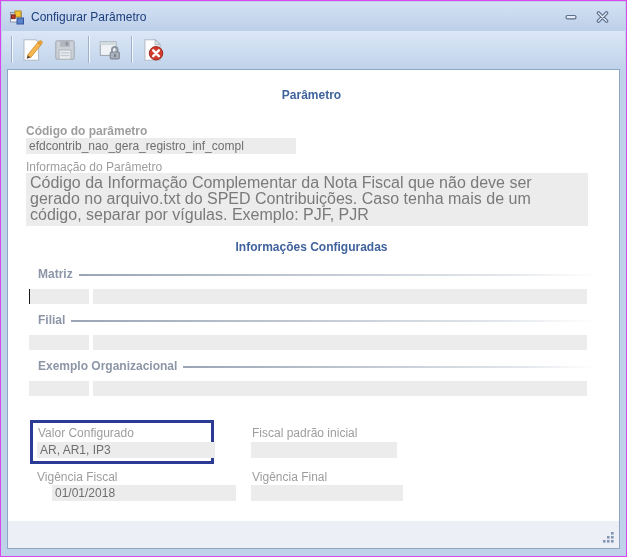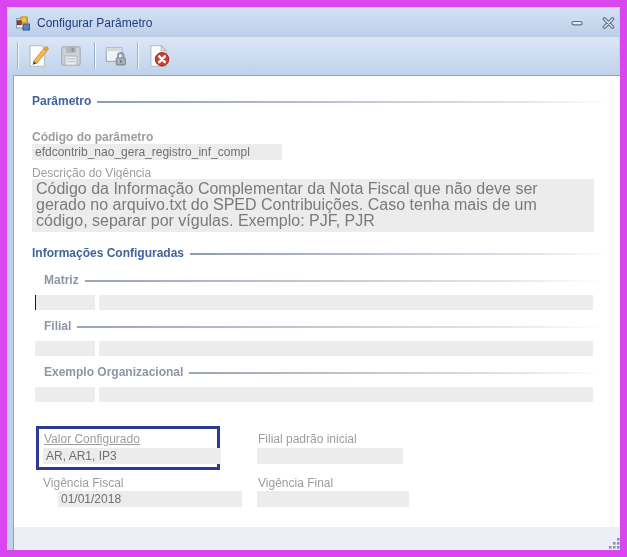--- a/index.html
+++ b/index.html
@@ -1,16 +1,16 @@
 <!DOCTYPE html>
 <html><head>
 <meta charset="utf-8">
 <style>
   html,body{margin:0;padding:0;background:#fff;font-family:"Liberation Sans",sans-serif;}
-  .window{position:relative;width:627px;height:557px;background:#bfd2ea;border:7px solid #d946ef;box-sizing:border-box;overflow:hidden;}
+  .window{position:relative;width:627px;height:557px;background:#bfd2ea;border:1px solid #d946ef;box-sizing:border-box;overflow:hidden;}
 
   
   .titlebar{position:absolute;left:1px;top:1px;right:1px;height:29px;
     background:linear-gradient(#d4e1f3,#bccfe9);display:flex;align-items:center;padding-left:7px;box-sizing:border-box;}
   .app-icon{width:16px;height:16px;margin-right:6px;flex:0 0 auto;}
   .title-text{font-size:12px;color:#1d3e7d;}
   .win-btn{position:absolute;top:7px;width:18px;height:16px;display:flex;align-items:center;justify-content:center;cursor:default;}
   .win-btn.min{left:560px;}
   .win-btn.close{left:591px;}
 
@@ -18,21 +18,21 @@
   .toolbar{position:absolute;left:1px;top:30px;right:1px;height:37px;
     background:linear-gradient(#dce7f6,#c0d3eb);display:flex;align-items:center;}
   .tb-sep{width:1px;height:27px;background:#9db1cd;box-shadow:1px 0 0 rgba(255,255,255,.75);margin:0 2px;}
   .tb-btn{width:32px;height:31px;display:flex;align-items:center;justify-content:center;background:transparent;border:none;padding:0;margin:0 1px;}
   .tb-btn svg{display:block;}
 
   
   .panel{position:absolute;left:6px;top:68px;width:613px;height:480px;background:#fff;border:1px solid #8ea6c4;box-sizing:border-box;}
   .abs{position:absolute;}
 
-  .hdr-row{display:flex;align-items:center;left:18px;right:16px;}
+  .hdr-row{display:flex;align-items:center;left:18px;right:16px;flex-direction:column;}
   .hdr-row .hdr-label{font-size:12px;font-weight:bold;color:#41639d;white-space:nowrap;margin-right:6px;}
   .hdr-row .hdr-line{flex:1;height:2px;background:linear-gradient(to right,#8f9cb0,#dfe4ea 82%,rgba(255,255,255,0));margin-top:2px;}
 
   .sub-row{display:flex;align-items:center;left:30px;right:22px;}
   .sub-row .sub-label{font-size:12px;font-weight:bold;color:#8d96a7;white-space:nowrap;margin-right:6px;}
   .sub-row .sub-line{flex:1;height:2px;background:linear-gradient(to right,#9aa5b5,#e3e7ec 82%,rgba(255,255,255,0));margin-top:2px;}
 
   .lbl{font-size:12px;color:#9d9d9d;white-space:nowrap;}
   .field{background:#ececec;font-size:12px;color:#6f6f6f;box-sizing:border-box;padding:1px 3px;overflow:hidden;white-space:nowrap;}
   .field.h16{height:16px;line-height:14px;}
@@ -115,23 +115,23 @@
   </div>
 
   <div class="panel">
 
     <div class="abs hdr-row" style="top:18px;">
       <span class="hdr-label">Parâmetro</span>
       <span class="hdr-line"></span>
     </div>
 
     <div class="abs lbl" style="left:18px;top:54px;font-weight:bold;">Código do parâmetro</div>
-    <div class="abs field h16" style="left:18px;top:68px;width:250px;">efdcontrib_nao_gera_registro_inf_compl</div>
+    <div class="abs field h16" style="left:18px;top:68px;width:270px;">efdcontrib_nao_gera_registro_inf_compl</div>
 
-    <div class="abs lbl" style="left:18px;top:90px;">Descrição do Vigência</div>
+    <div class="abs lbl" style="left:18px;top:90px;">Informação do Parâmetro</div>
     <div class="abs desc-box" style="left:18px;top:103px;width:562px;height:53px;">Código da Informação Complementar da Nota Fiscal que não deve ser gerado no arquivo.txt do SPED Contribuições. Caso tenha mais de um código, separar por vígulas. Exemplo: PJF, PJR</div>
 
     <div class="abs hdr-row" style="top:170px;">
       <span class="hdr-label">Informações Configuradas</span>
       <span class="hdr-line"></span>
     </div>
 
     <div class="abs sub-row" style="top:197px;">
       <span class="sub-label">Matriz</span>
       <span class="sub-line"></span>
@@ -150,25 +150,25 @@
     <div class="abs field h15" style="left:85px;top:265px;width:494px;"></div>
 
     <div class="abs sub-row" style="top:289px;">
       <span class="sub-label">Exemplo Organizacional</span>
       <span class="sub-line"></span>
     </div>
     <div class="abs field h15" style="left:21px;top:311px;width:60px;"></div>
     <div class="abs field h15" style="left:85px;top:311px;width:494px;"></div>
 
     <div class="abs hl-box" style="left:22px;top:350px;width:184px;height:44px;">
-      <div class="lbl" style="position:absolute;left:5px;top:3px;text-decoration:underline;">Valor Configurado</div>
+      <div class="lbl" style="position:absolute;left:5px;top:3px;">Valor Configurado</div>
       <div class="field h16" style="position:absolute;left:4px;top:19px;width:178px;">AR, AR1, IP3</div>
     </div>
 
-    <div class="abs lbl" style="left:244px;top:356px;">Filial padrão inicial</div>
+    <div class="abs lbl" style="left:244px;top:356px;">Fiscal padrão inicial</div>
     <div class="abs field h16" style="left:243px;top:372px;width:146px;"></div>
 
     <div class="abs lbl" style="left:29px;top:400px;">Vigência Fiscal</div>
     <div class="abs field h16" style="left:44px;top:415px;width:184px;">01/01/2018</div>
 
     <div class="abs lbl" style="left:244px;top:400px;">Vigência Final</div>
     <div class="abs field h16" style="left:243px;top:415px;width:152px;"></div>
 
     <div class="bottom-strip"></div>
     <svg class="grip" width="14" height="14" viewBox="0 0 14 14">

